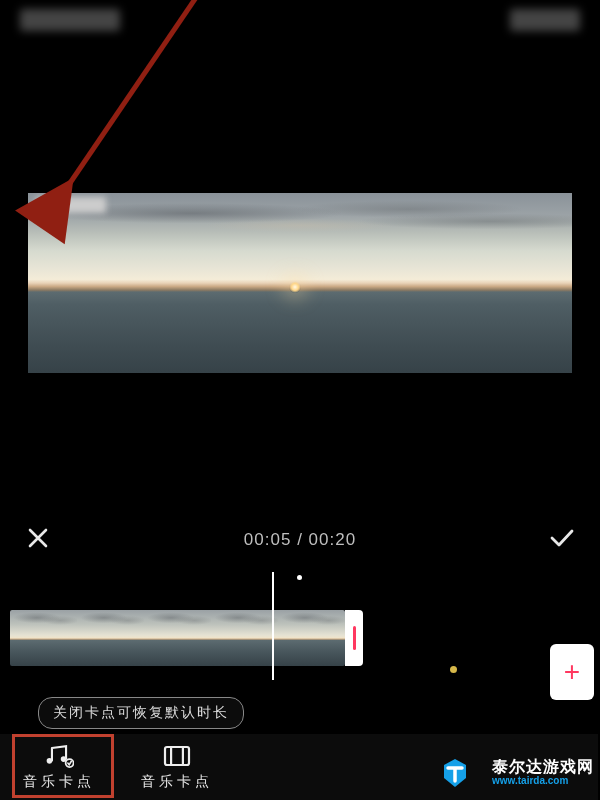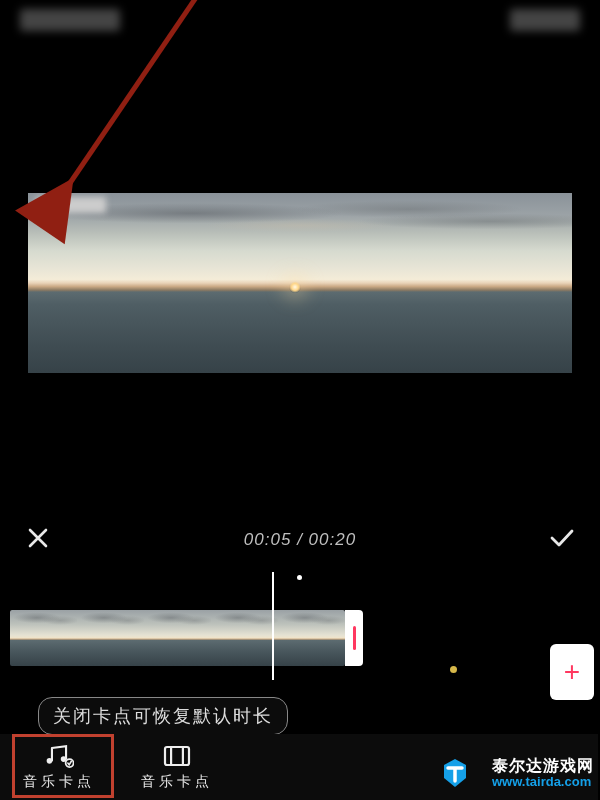--- a/index.html
+++ b/index.html
@@ -25,21 +25,21 @@
       radial-gradient(ellipse 25% 12% at 50% 40%, rgba(200,190,170,0.4), transparent 70%),
       radial-gradient(ellipse 35% 14% at 85% 35%, rgba(100,105,108,0.45), transparent 70%); }
   .preview-image::after { content:""; position:absolute; left:48%; top:49%; width:12px; height:12px; border-radius:50%;
     background: radial-gradient(circle, #fff8e6 0%, #ffd78a 40%, rgba(255,200,120,0) 70%);
     box-shadow: 0 0 18px 6px rgba(255,220,160,0.35); }
   .preview-label { position:absolute; top:4px; left:8px; width:70px; height:16px; background:#ccc; filter:blur(3px); border-radius:2px; }
 
   
   .controls { position: absolute; top: 520px; left: 0; right: 0; height: 40px; display: flex; align-items: center; justify-content: space-between; padding: 0 22px; }
   .ctrl-btn { width: 32px; height: 32px; display:flex; align-items:center; justify-content:center; color:#f0f0f0; cursor:pointer; }
-  .time { color:#bfbfbf; font-size:17px; font-style: italic; letter-spacing: 1px; }
+  .time { color:#bfbfbf; font-size:17px; letter-spacing: 1px; }
 
   
   .timeline-zone { position:absolute; top:572px; left:0; right:0; height:110px; }
   .playhead { position:absolute; left:272px; top:0; width:2px; height:108px; background:#fff; z-index:5;}
   .playhead-dot { position:absolute; left:297px; top:3px; width:5px; height:5px; background:#fff; border-radius:50%; }
 
   
   .strip-wrap { position:absolute; top:36px; left:0; right:0; height:60px; display:flex; align-items:center; }
   .strip { position:absolute; left:10px; width:335px; height:56px; display:flex; overflow:hidden; border-radius:2px; }
   .thumb { flex: 0 0 67px; height:56px; background: linear-gradient(to bottom,
@@ -47,39 +47,39 @@
       #5c6b70 54%, #48565c 75%, #364248 100%); position:relative; }
   .thumb::before { content:""; position:absolute; inset:0 0 54% 0;
     background: radial-gradient(ellipse 50% 30% at 40% 30%, rgba(95,100,104,0.5), transparent 70%),
                 radial-gradient(ellipse 40% 25% at 75% 40%, rgba(110,114,116,0.4), transparent 70%); }
   .strip-handle { position:absolute; left:345px; width:18px; height:56px; background:#fff; border-radius:0 4px 4px 0; display:flex; align-items:center; justify-content:center; }
   .strip-handle::after { content:""; width:3px; height:24px; background:#ff3860; border-radius:2px; }
   .beat-dot { position:absolute; left:450px; top:58px; width:7px; height:7px; border-radius:50%; background:#d6b84a; }
   .add-btn { position:absolute; right:6px; top:36px; width:44px; height:56px; background:#fff; border-radius:6px; display:flex; align-items:center; justify-content:center; color:#ff3860; font-size:28px; font-weight:300; cursor:pointer; }
 
   
-  .tooltip { position:absolute; top:697px; left:38px; padding:6px 14px; border:1px solid #888; border-radius:14px; color:#ddd; font-size:18px; letter-spacing:2px; background:rgba(20,20,20,0.6); }
+  .tooltip { position:absolute; top:697px; left:38px; padding:6px 14px; border:1px solid #888; border-radius:14px; color:#ddd; font-size:14px; letter-spacing:2px; background:rgba(20,20,20,0.6); }
 
   
   .toolbar { position:absolute; bottom:0; left:0; right:2px; height:66px; background:#0c0c0c; display:flex; align-items:center; }
   .tool { flex: 0 0 auto; width:110px; height:64px; display:flex; flex-direction:column; align-items:center; justify-content:center; gap:4px; color:#e8e8e8; cursor:pointer; }
   .tool-icon { width:30px; height:26px; display:flex; align-items:center; justify-content:center; }
   .tool-label { font-size:14px; letter-spacing:4px; }
   .tool-highlight { position:absolute; left:12px; bottom:2px; width:102px; height:64px; border:3px solid #c1412f; pointer-events:none; z-index:3; }
 
   
   .arrow { position:absolute; left:58px; top:734px; width:380px; height:2px; pointer-events:none; z-index:10; }
   .arrow svg { position:absolute; left:0; bottom:0; overflow:visible; }
 
   
   .watermark { position:absolute; right:6px; bottom:10px; display:flex; align-items:center; gap:20px; z-index:20; }
   .wm-logo { width:34px; height:34px; }
   .wm-text { display:flex; flex-direction:column; line-height:1.05; }
   .wm-cn { color:#fff; font-size:16px; font-weight:700; letter-spacing:1px; }
-  .wm-url { color:#15a0e8; font-size:13px; font-weight:600; }
+  .wm-url { color:#15a0e8; font-size:10px; font-weight:600; }
 </style>
 </head>
 <body>
 
 <div class="app">
 
   <div class="header">
     <div class="header-left"></div>
     <div class="header-right"></div>
   </div>

